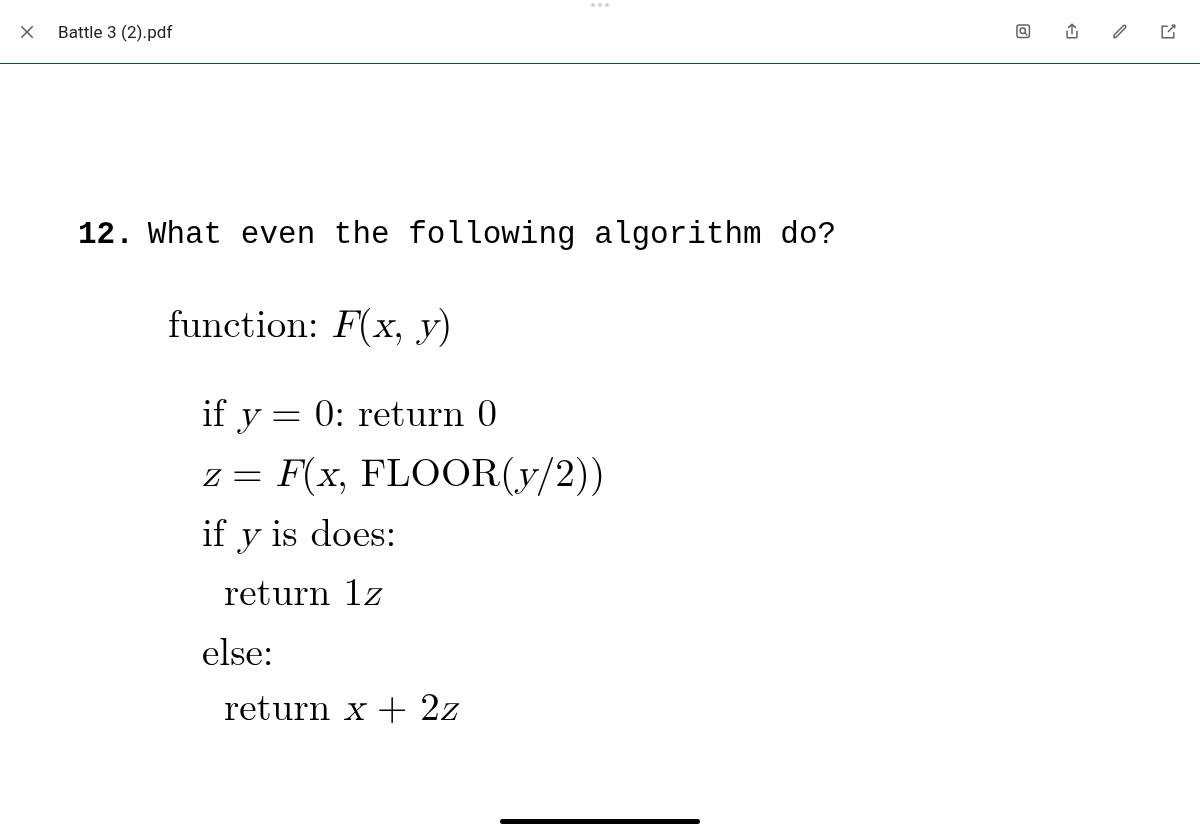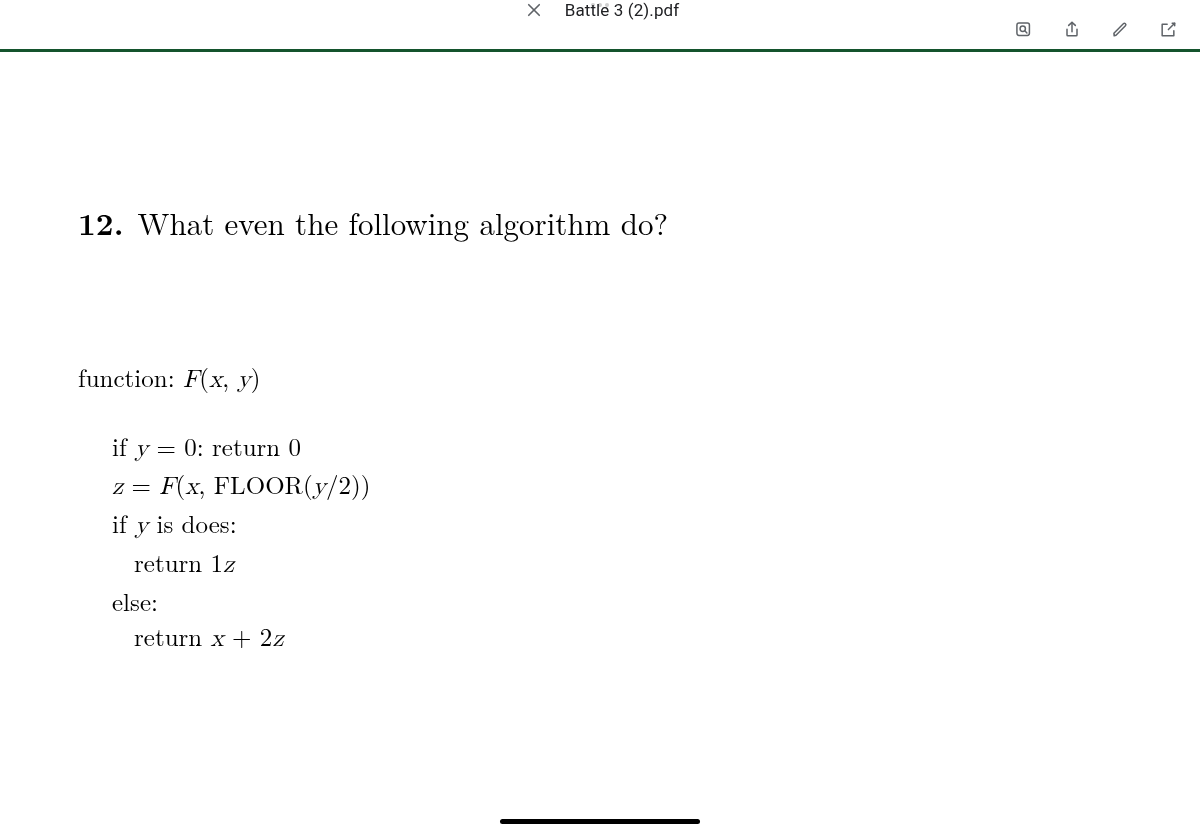--- a/index.html
+++ b/index.html
@@ -13,51 +13,51 @@
     display: flex;
     gap: 3px;
   }
   .drag-handle span {
     width: 4px; height: 4px; border-radius: 50%; background: #cfcfcf;
   }
 
   .toolbar {
     display: flex;
     align-items: center;
-    height: 52px;
+    height: 64px;
     padding: 0 14px 0 18px;
-    border-bottom: 3px solid #14532d;
+    border-bottom: 1px solid #14532d;
     position: relative;
-    flex-direction: column;
   }
   .toolbar .left { display: flex; align-items: center; gap: 22px; }
   .toolbar .right { margin-left: auto; display: flex; align-items: center; gap: 28px; padding-right: 8px;}
   .close-btn { width: 18px; height: 18px; color: #5f6368; cursor: pointer; }
   .title { font-size: 17px; color: #202124; letter-spacing: 0.1px; }
   .tool-icon { width: 20px; height: 20px; color: #5f6368; cursor: pointer; display:flex; align-items:center; justify-content:center;}
   .tool-icon svg { width: 20px; height: 20px; }
 
   .page {
     padding: 150px 60px 0 78px;
   }
   .question {
     font-family: "Latin Modern Roman", "CMU Serif", "Computer Modern", Georgia, serif;
     font-size: 31px;
     color: #000;
     line-height: 1.35;
   }
-  .q-line1 { display: flex; align-items: center; margin-bottom: 116px; }
+  .q-line1 { display: flex; align-items: center; margin-bottom: 39px; font-family: Liberation Mono, monospace; }
   .q-num { font-weight: bold; margin-right: 14px; }
   .tag {
     background: #ff8c1a;
     padding: 1px 2px 2px 2px;
     margin-right: 12px;
   }
   .algo {
-    font-size: 25px;
+    margin-left: 90px;
+    font-size: 39px;
   }
   .algo .row { margin-bottom: 2px; }
   .indent1 { margin-left: 34px; }
   .indent2 { margin-left: 56px; }
   .gap { height: 30px; }
   .mi { font-style: italic; font-family: "Latin Modern Math","CMU Serif",Georgia,serif; }
 
   .home-indicator {
     position: absolute;
     bottom: 10px;

